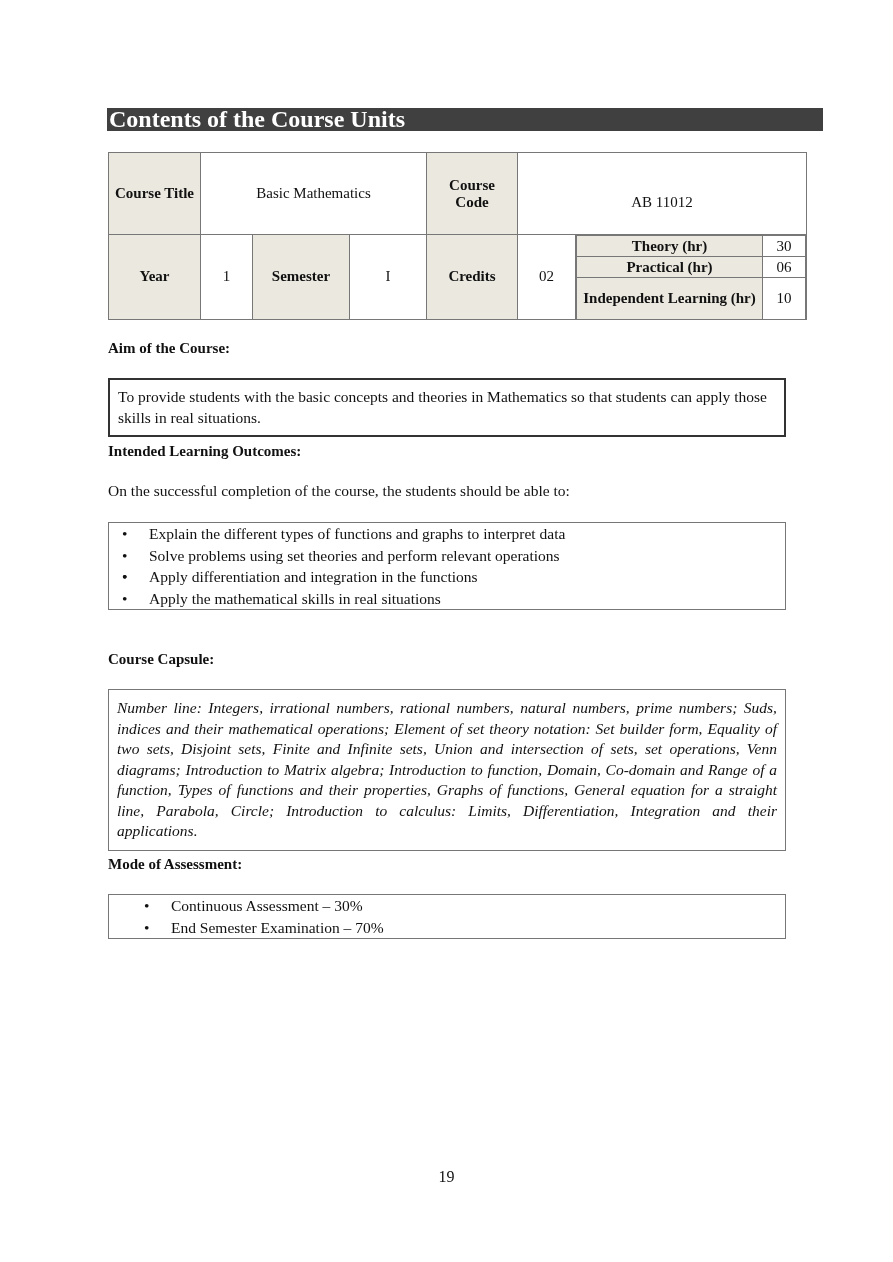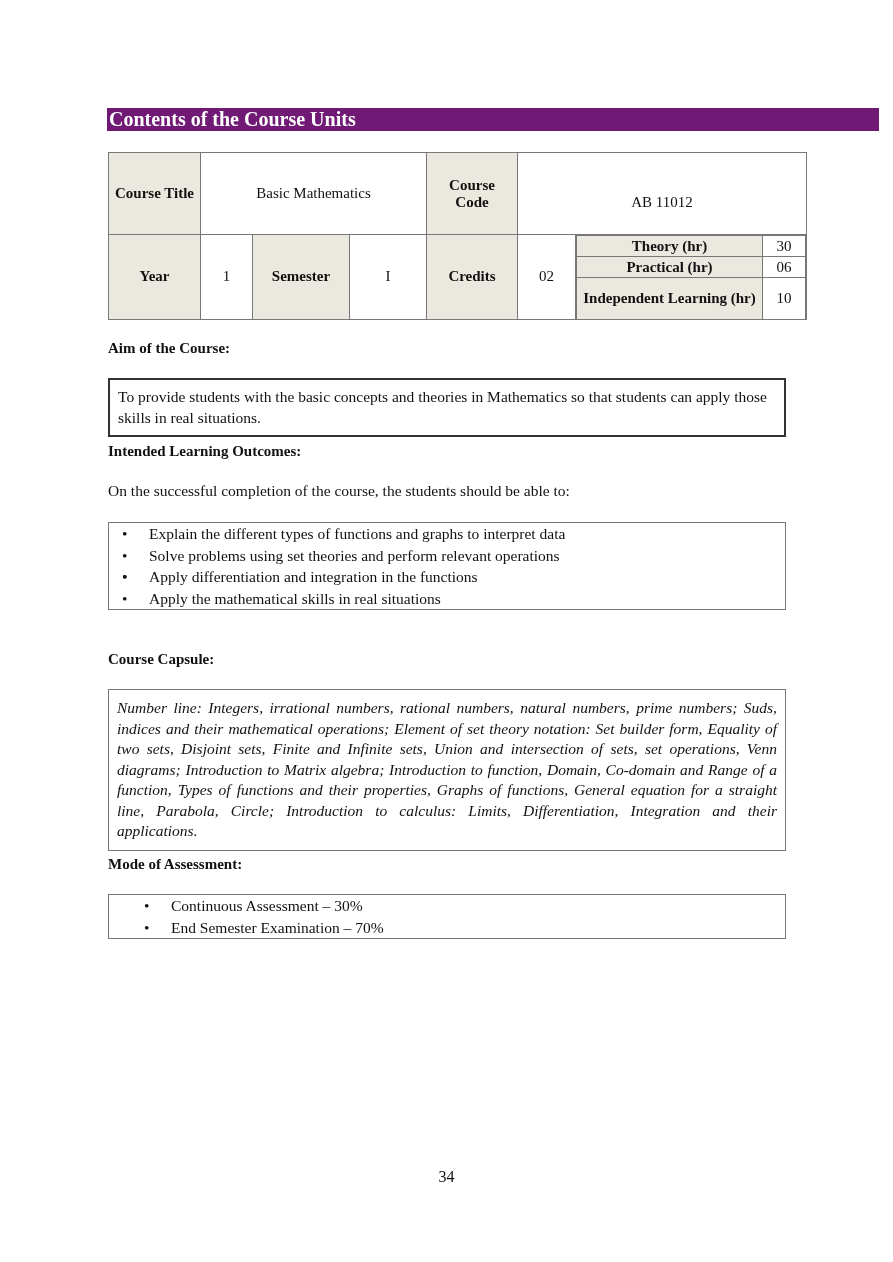--- a/index.html
+++ b/index.html
@@ -1,22 +1,22 @@
 <!DOCTYPE html>
 <html><head>
   <meta charset="utf-8">
   <style>
     html, body { margin: 0; padding: 0; background: #ffffff; }
     body {
       width: 893px; height: 1262px; position: relative; overflow: hidden;
       font-family: "Liberation Serif", "DejaVu Serif", serif; color: #111;
     }
     .section-banner {
-      position: absolute; left: 107px; top: 108px; width: 772px; height: 23px;
-      background: #701a75; color: #fff; font-weight: bold; font-size: 20px;
+      position: absolute; left: 107px; top: 108px; width: 716px; height: 23px;
+      background: #404040; color: #fff; font-weight: bold; font-size: 24px;
       line-height: 23px; padding-left: 2px; box-sizing: border-box;
     }
     table.info {
       position: absolute; left: 108px; top: 152px; width: 698px;
       border-collapse: collapse; font-size: 15px; table-layout: fixed;
     }
     table.info td {
       border: 1px solid #777; text-align: center; vertical-align: middle; padding: 0 4px;
     }
     td.lbl { background: #ebe8df; font-weight: bold; }
@@ -111,13 +111,13 @@
 <div class="box caps" style="top:689px">Number line: Integers, irrational numbers, rational numbers, natural numbers, prime numbers; Suds, indices and their mathematical operations; Element of set theory notation: Set builder form, Equality of two sets, Disjoint sets, Finite and Infinite sets, Union and intersection of sets, set operations, Venn diagrams; Introduction to Matrix algebra; Introduction to function, Domain, Co-domain and Range of a function, Types of functions and their properties, Graphs of functions, General equation for a straight line, Parabola, Circle; Introduction to calculus: Limits, Differentiation, Integration and their applications.</div>
 
 <div class="heading" style="top:856px">Mode of Assessment:</div>
 <div class="box" style="top:894px; padding:0">
   <ul class="bul assess">
     <li><span class="dot">•</span><span>Continuous Assessment  – 30%</span></li>
     <li><span class="dot">•</span><span>End Semester Examination – 70%</span></li>
   </ul>
 </div>
 
-<div class="page-num">34</div>
+<div class="page-num">19</div>
 
 </body></html>

